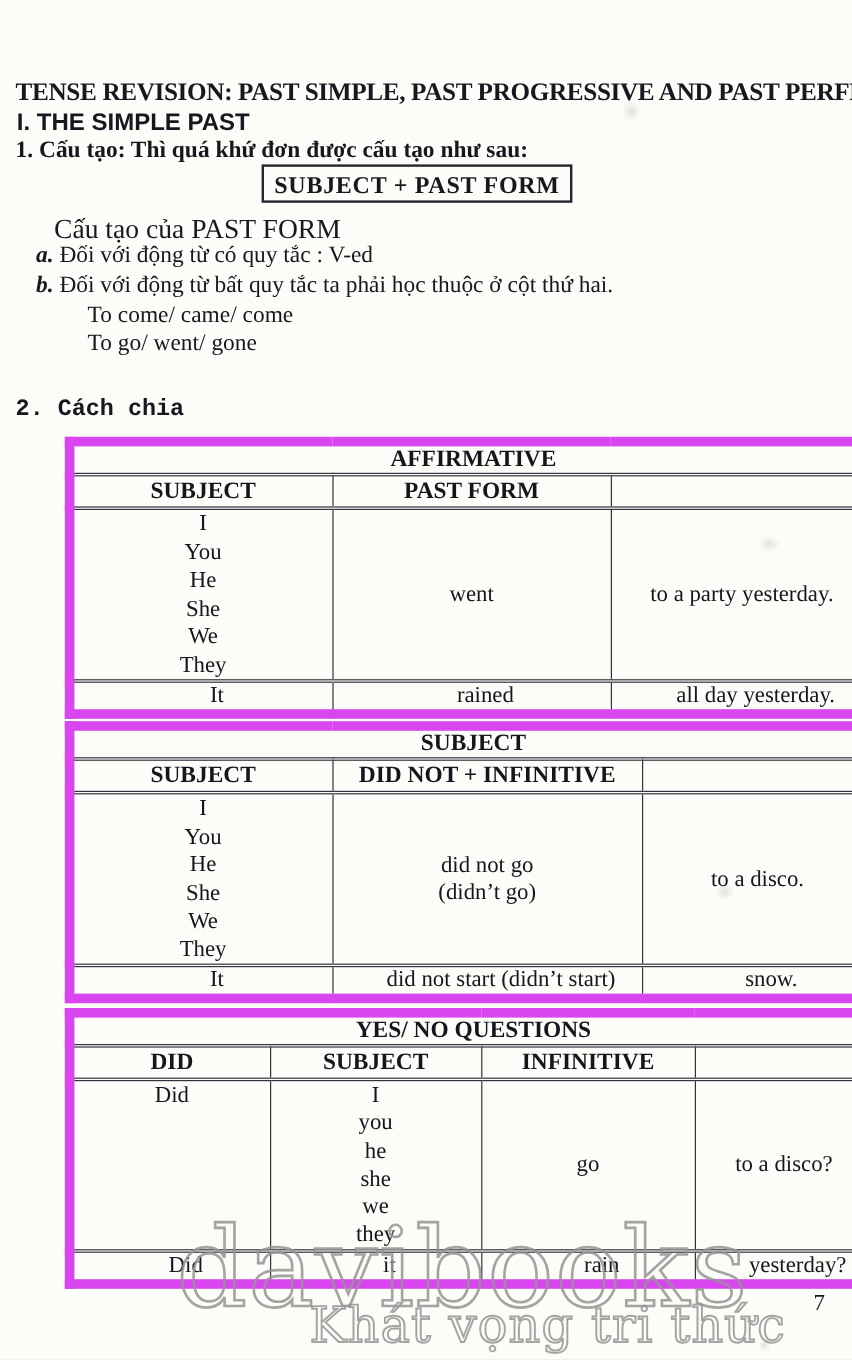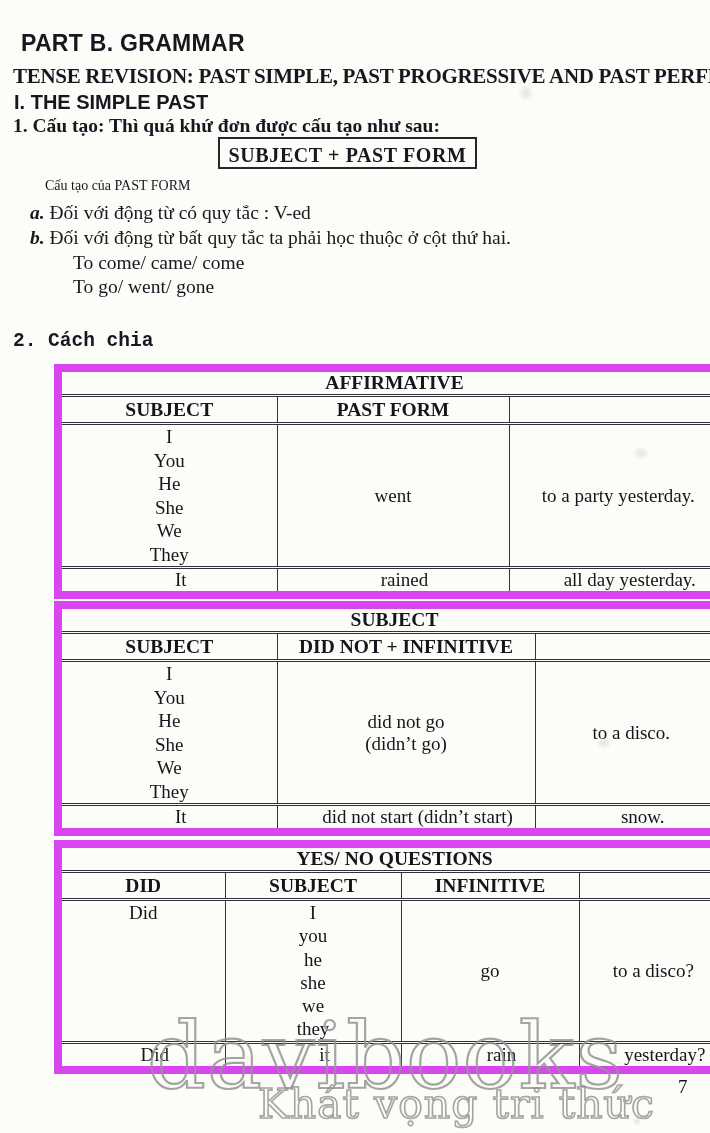--- a/index.html
+++ b/index.html
@@ -11,21 +11,21 @@
   .b{font-weight:normal;text-align:right;}
   .bi{font-weight:bold;font-style:italic;}
 
   #page-title{left:21px;top:30px;font-size:23px;font-weight:bold;letter-spacing:.3px;}
   #page-subtitle{left:13px;top:64px;font-size:21px;font-weight:bold;letter-spacing:-.3px;}
   #section-heading{left:14px;top:91px;font-size:20px;font-weight:bold;}
   #item1-heading{left:13px;top:115px;font-size:19.5px;font-weight:bold;}
   #formula-box{left:218px;top:137px;width:255px;height:28px;border:2px solid #26262e;
                display:flex;align-items:flex-end;justify-content:center;
                font-size:20px;font-weight:bold;letter-spacing:.6px;}
-  #past-form-intro{left:45px;top:178px;font-size:14px;}
+  #past-form-intro{left:45px;top:178px;font-size:23px;}
   #rule-a{left:30px;top:202px;font-size:19.5px;}
   #rule-b{left:30px;top:227px;font-size:19.5px;}
   .example{left:73px;font-size:19.5px;}
   #item2-heading{left:13px;top:330px;font-size:19.5px;font-weight:bold;font-family:Liberation Mono, monospace;}
 
   .gtable{position:absolute;left:14px;border-collapse:collapse;table-layout:fixed;
           font-family:"Liberation Serif","DejaVu Serif",serif;font-size:19px;
           color:#15151d;border:8px solid #d946ef;background:transparent;margin-left:40px;}
   .gtable td{border:1.5px solid #32323c;text-align:center;padding:0;overflow:hidden;}
   .gtable tr.trow td{font-weight:bold;font-size:19.5px;border-bottom:3px double #32323c;}
@@ -44,21 +44,20 @@
   #page-number{left:678px;top:1076px;font-size:19px;}
 
   .smudge{position:absolute;border-radius:50%;
           background:radial-gradient(closest-side,rgba(150,150,150,.25),rgba(150,150,150,0));}
 </style>
 </head>
 <body>
 
 <div id="page">
 
-  <div id="page-title" class="abs sans">PART B. GRAMMAR</div>
   <div id="page-subtitle" class="abs serif">TENSE REVISION:  PAST SIMPLE, PAST PROGRESSIVE AND PAST PERFECT</div>
   <div id="section-heading" class="abs sans">I. THE SIMPLE PAST</div>
   <div id="item1-heading" class="abs serif">1. Cấu tạo: Thì quá khứ đơn được cấu tạo như sau:</div>
 
   <div id="formula-box" class="abs serif">
     <span>SUBJECT + PAST FORM</span>
   </div>
 
   <div id="past-form-intro" class="abs serif">Cấu tạo của PAST FORM</div>
 

